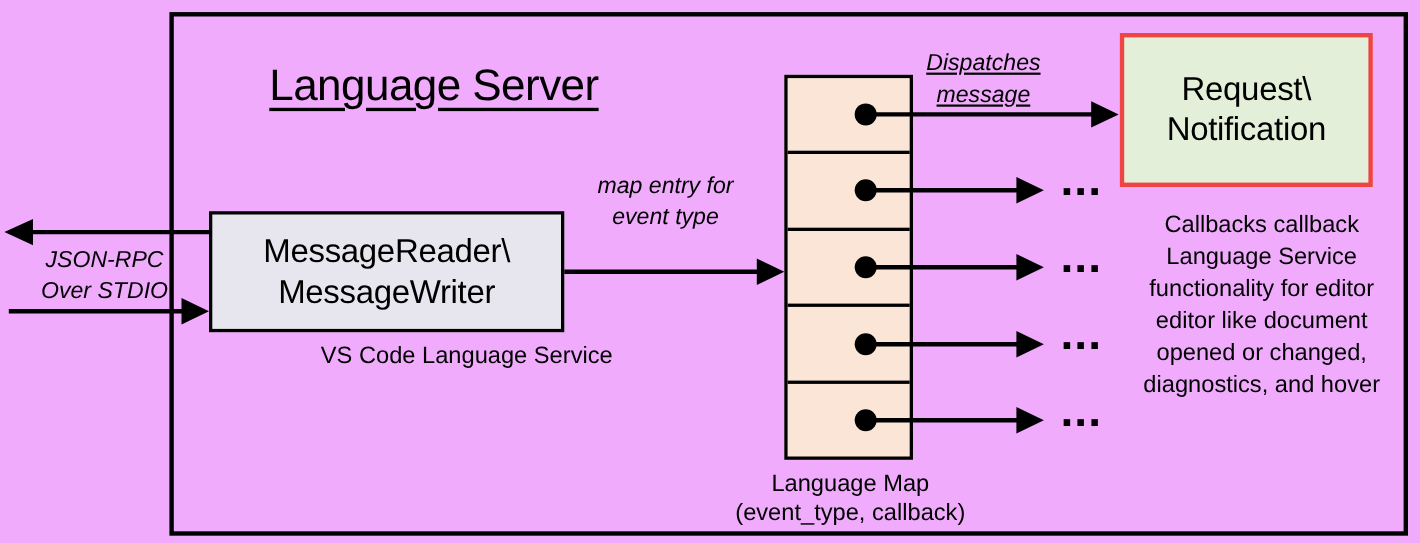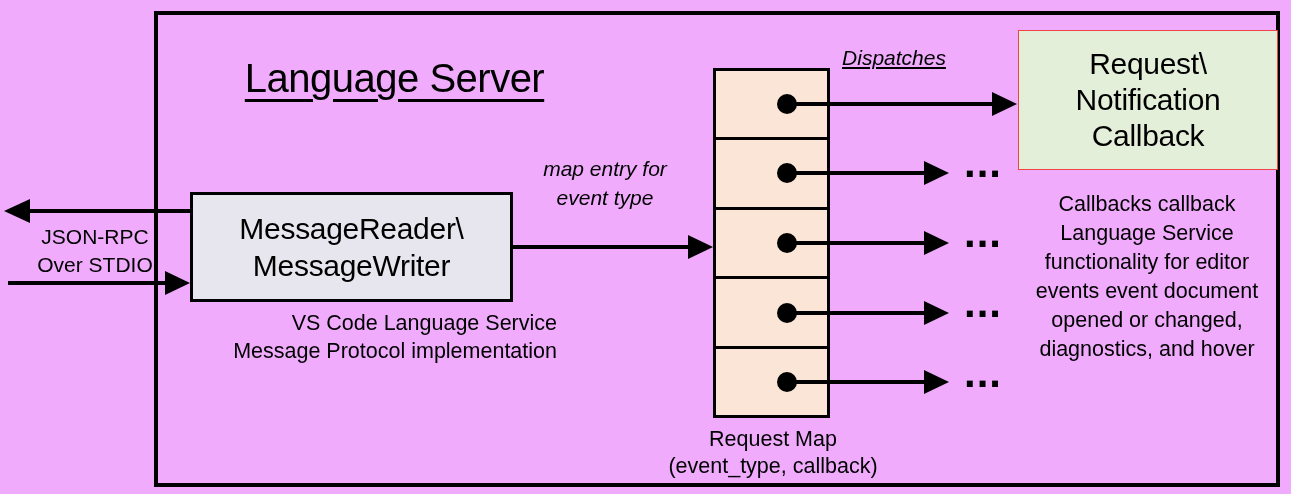--- a/index.html
+++ b/index.html
@@ -48,20 +48,21 @@
 
   .reader-caption {
     left: 205px; top: 309px; width: 352px;
     text-align: right;
     font-size: 21.5px; line-height: 28px;
   }
 
   .io-label {
     left: 19px; top: 223px; width: 152px;
     text-align: center;
+    font-style: italic;
     font-size: 21px; line-height: 28px;
   }
 
   .lookup-label {
     left: 514px; top: 154px; width: 182px;
     text-align: center;
     font-style: italic;
     font-size: 21px; line-height: 29px;
   }
 
@@ -85,23 +86,23 @@
 
   .map-caption {
     left: 644px; top: 426px; width: 258px;
     text-align: center;
     font-size: 21.5px; line-height: 27px;
     white-space: nowrap;
   }
 
   .callback-box {
     left: 1018px; top: 30px;
-    width: 260px; height: 140px;
-    box-sizing: border-box;
-    border: 1px solid #ef4444;
+    width: 230px; height: 140px;
+    box-sizing: border-box;
+    border: 4px solid #ef4444;
     background: #e4efda;
     display: flex; flex-direction: column;
     align-items: center; justify-content: center;
     font-size: 30px; line-height: 36px;
     letter-spacing: -0.3px;
     text-align: right;
   }
 
   .callbacks-note {
     left: 1008px; top: 190px; width: 278px;
@@ -142,56 +143,55 @@
     <div>Over STDIO</div>
   </div>
 
   <div class="abs reader-box">
     <div>MessageReader\</div>
     <div>MessageWriter</div>
   </div>
 
   <div class="abs reader-caption">
     <div>VS Code Language Service</div>
-    <div>Message Protocol implementation</div>
   </div>
 
   <div class="abs lookup-label">
     <div>map entry for</div>
     <div>event type</div>
   </div>
 
   <div class="abs dispatch-label">
     <div>Dispatches</div>
+    <div>message</div>
   </div>
 
   <div class="abs dispatch-map">
     <div class="dispatch-cell"></div>
     <div class="dispatch-cell"></div>
     <div class="dispatch-cell"></div>
     <div class="dispatch-cell"></div>
     <div class="dispatch-cell"></div>
   </div>
 
   <div class="abs map-caption">
-    <div>Request Map</div>
+    <div>Language Map</div>
     <div>(event_type, callback)</div>
   </div>
 
   <div class="abs callback-box">
     <div>Request\</div>
     <div>Notification</div>
-    <div>Callback</div>
   </div>
 
   <div class="abs callbacks-note">
     <div>Callbacks callback</div>
     <div>Language Service</div>
     <div>functionality for editor</div>
-    <div>events event document</div>
+    <div>editor like document</div>
     <div>opened or changed,</div>
     <div>diagnostics, and hover</div>
   </div>
 
   <div class="abs ellipsis-text ell-2">...</div>
   <div class="abs ellipsis-text ell-3">...</div>
   <div class="abs ellipsis-text ell-4">...</div>
   <div class="abs ellipsis-text ell-5">...</div>
 
   <svg class="connectors" width="1291" height="494" viewBox="0 0 1291 494">

